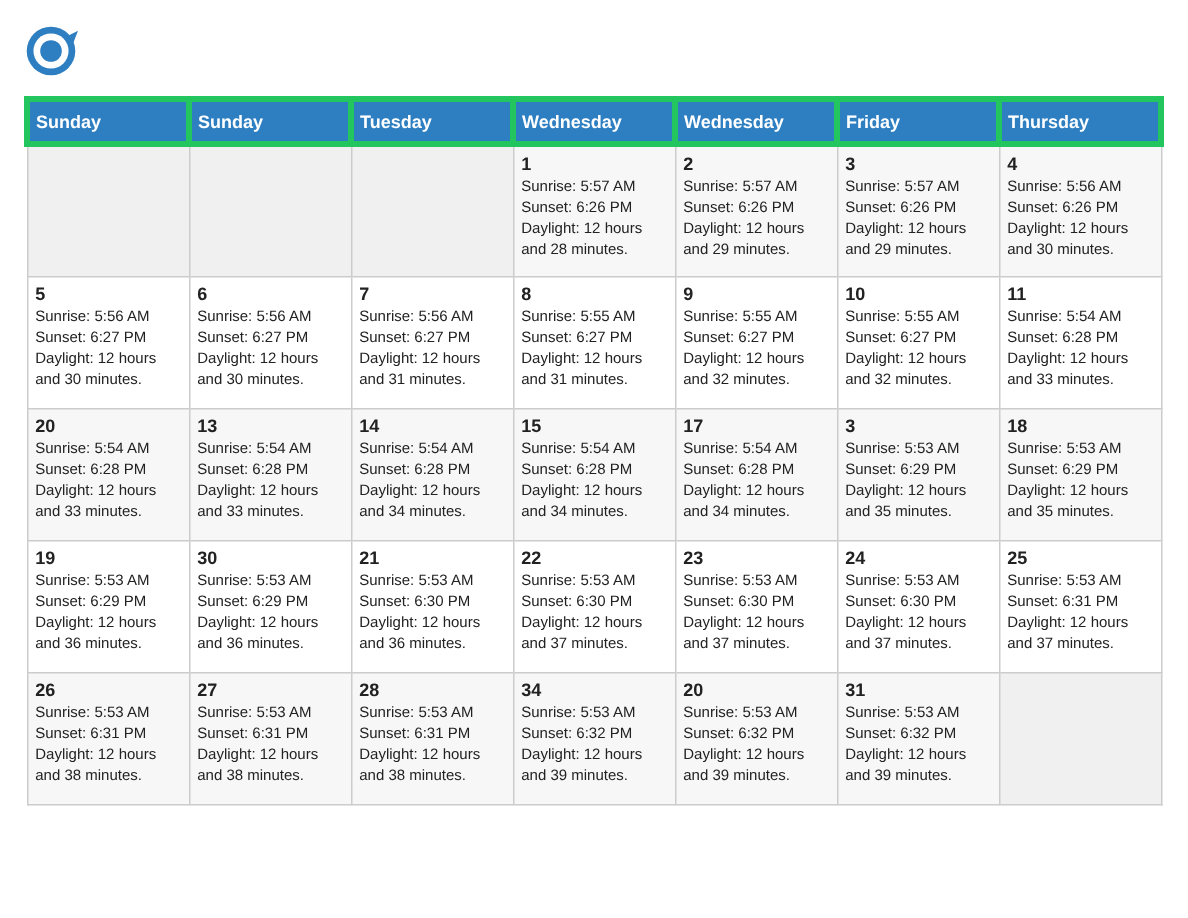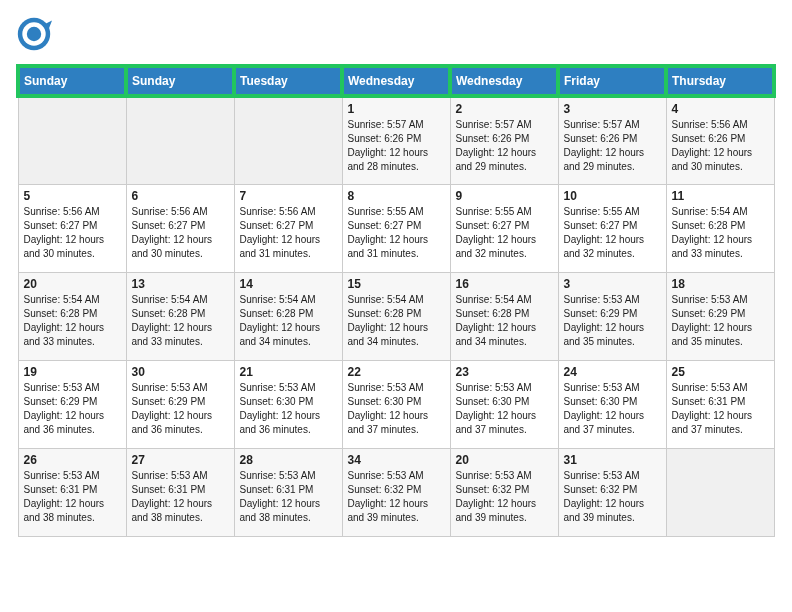--- a/index.html
+++ b/index.html
@@ -191,21 +191,21 @@
 Daylight: 12 hours
 and 33 minutes.</span></td>
         <td><span class="day-num">14</span><span class="day-info" style="white-space: pre-line;">Sunrise: 5:54 AM
 Sunset: 6:28 PM
 Daylight: 12 hours
 and 34 minutes.</span></td>
         <td><span class="day-num">15</span><span class="day-info" style="white-space: pre-line;">Sunrise: 5:54 AM
 Sunset: 6:28 PM
 Daylight: 12 hours
 and 34 minutes.</span></td>
-        <td><span class="day-num">16</span><span class="day-info" style="white-space: pre-line;">Sunrise: 5:54 AM
+        <td><span class="day-num">17</span><span class="day-info" style="white-space: pre-line;">Sunrise: 5:54 AM
 Sunset: 6:28 PM
 Daylight: 12 hours
 and 34 minutes.</span></td>
         <td><span class="day-num">3</span><span class="day-info" style="white-space: pre-line;">Sunrise: 5:53 AM
 Sunset: 6:29 PM
 Daylight: 12 hours
 and 35 minutes.</span></td>
         <td><span class="day-num">18</span><span class="day-info" style="white-space: pre-line;">Sunrise: 5:53 AM
 Sunset: 6:29 PM
 Daylight: 12 hours

